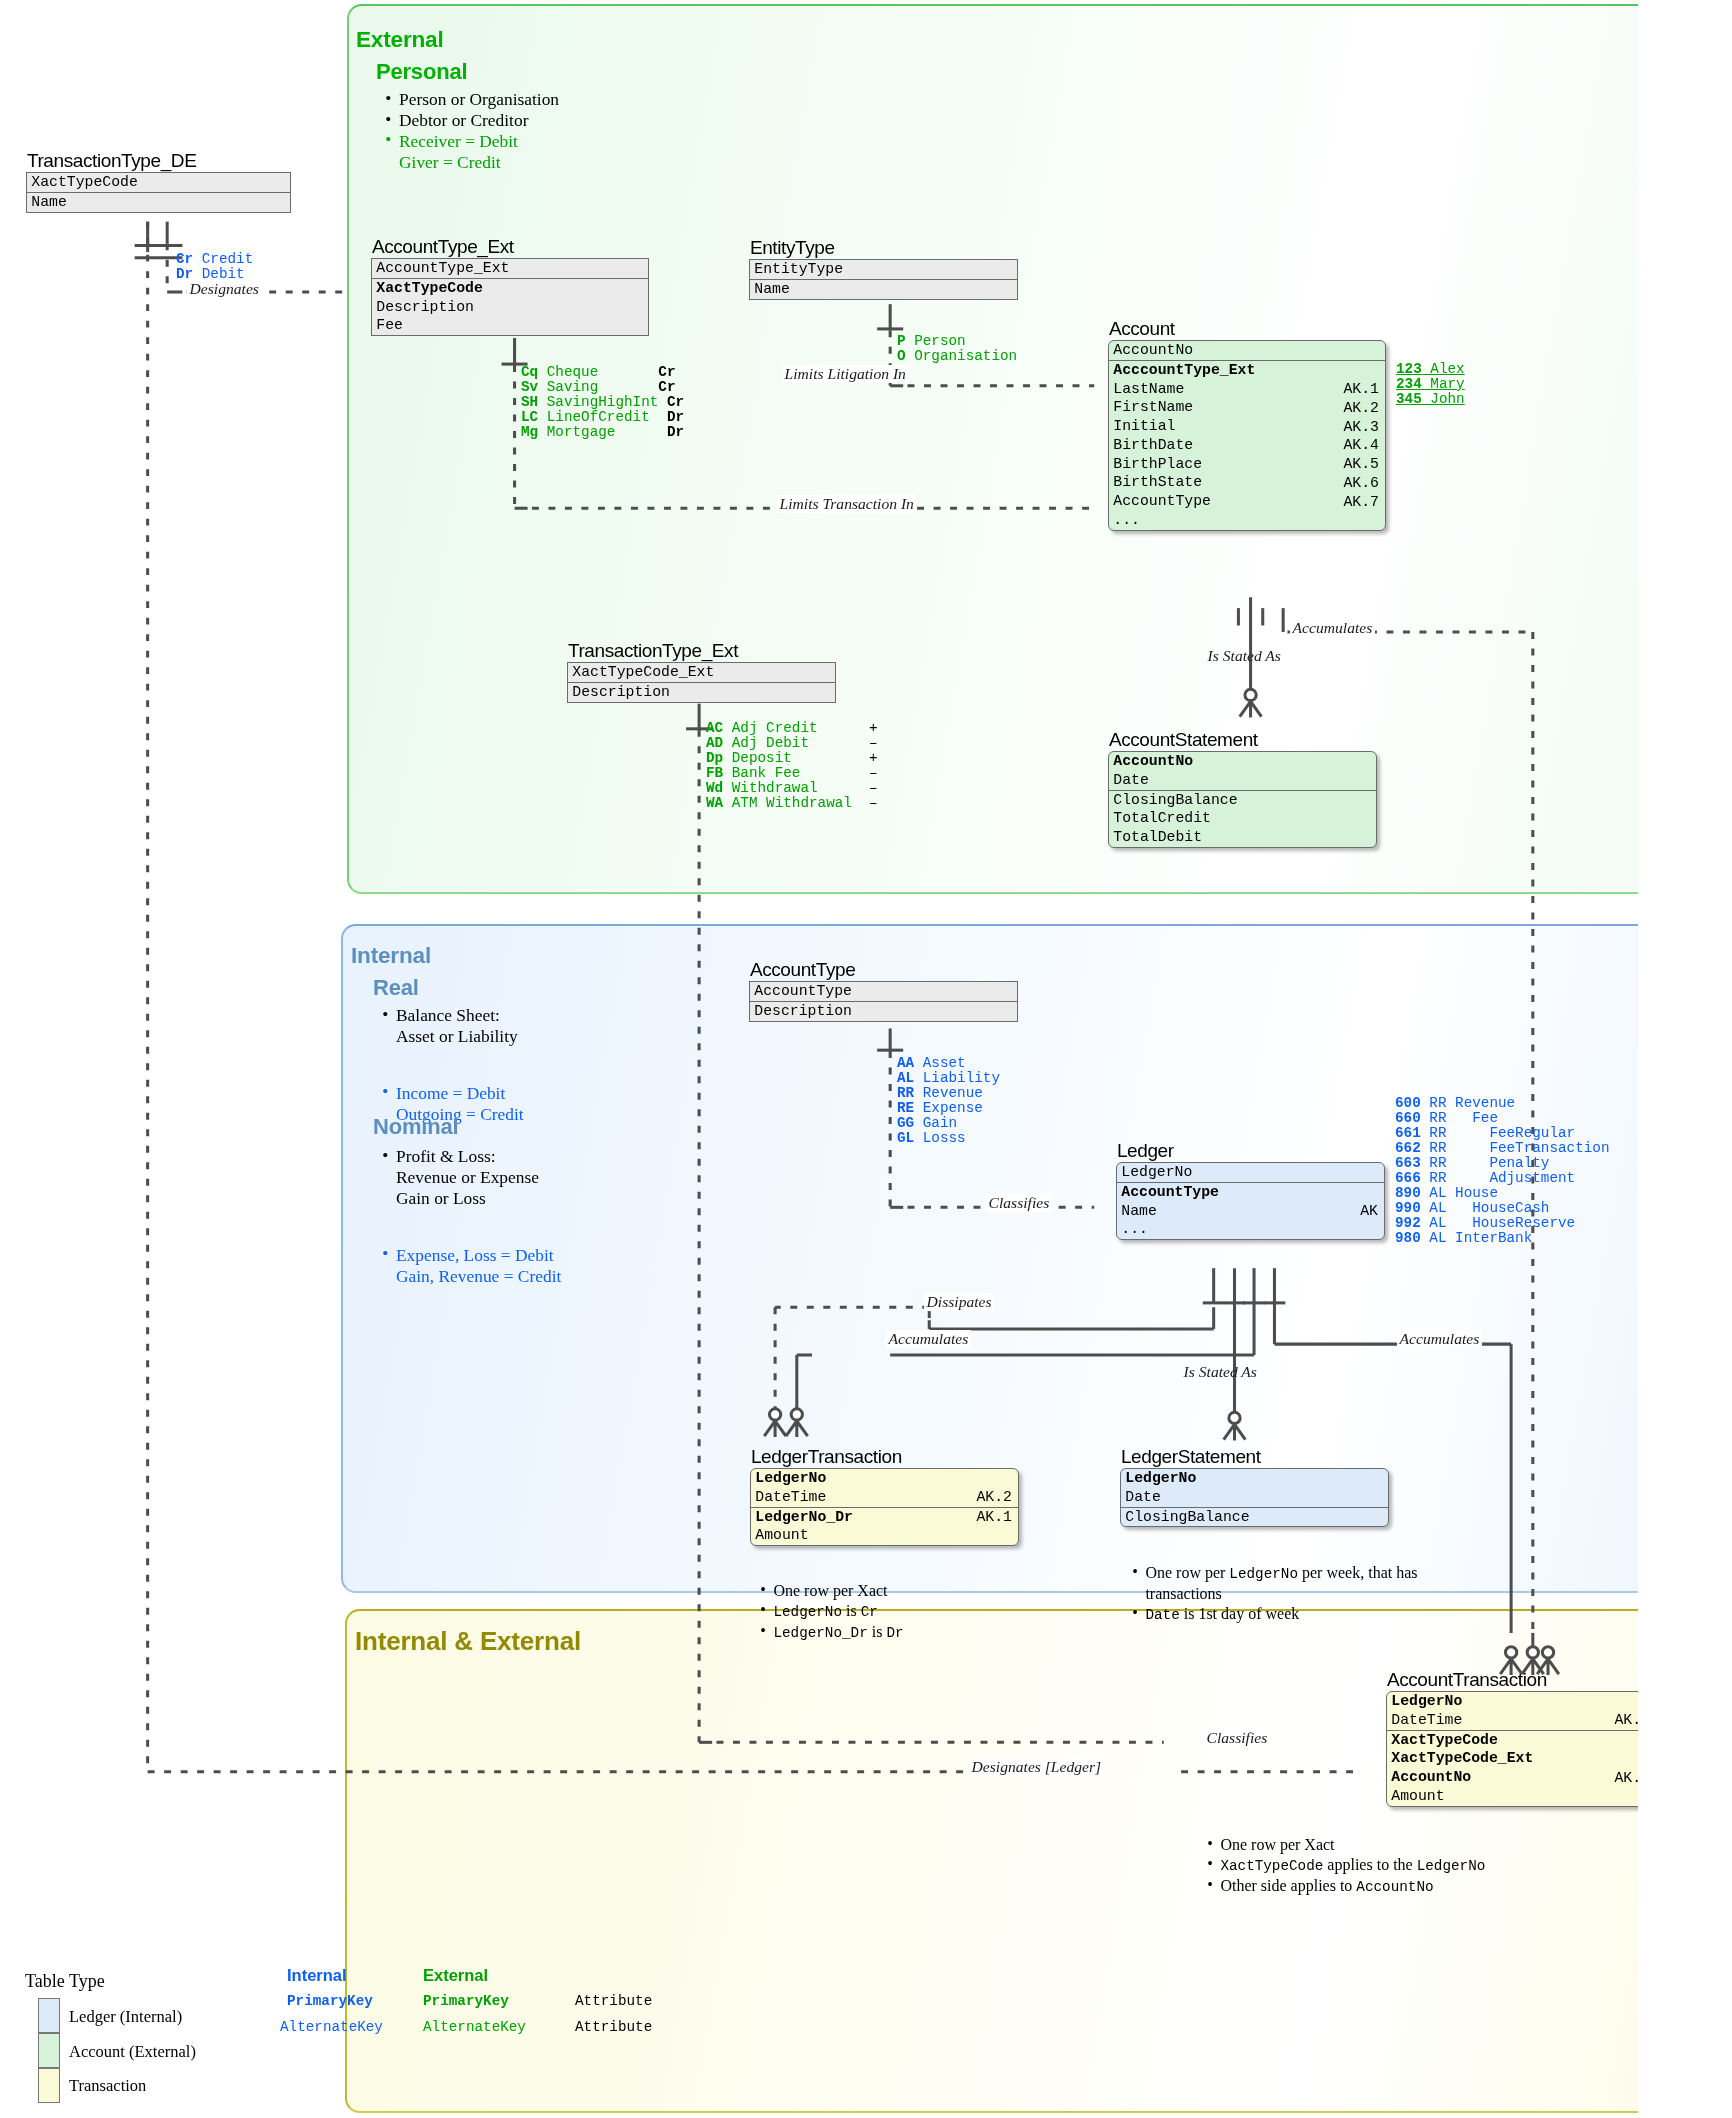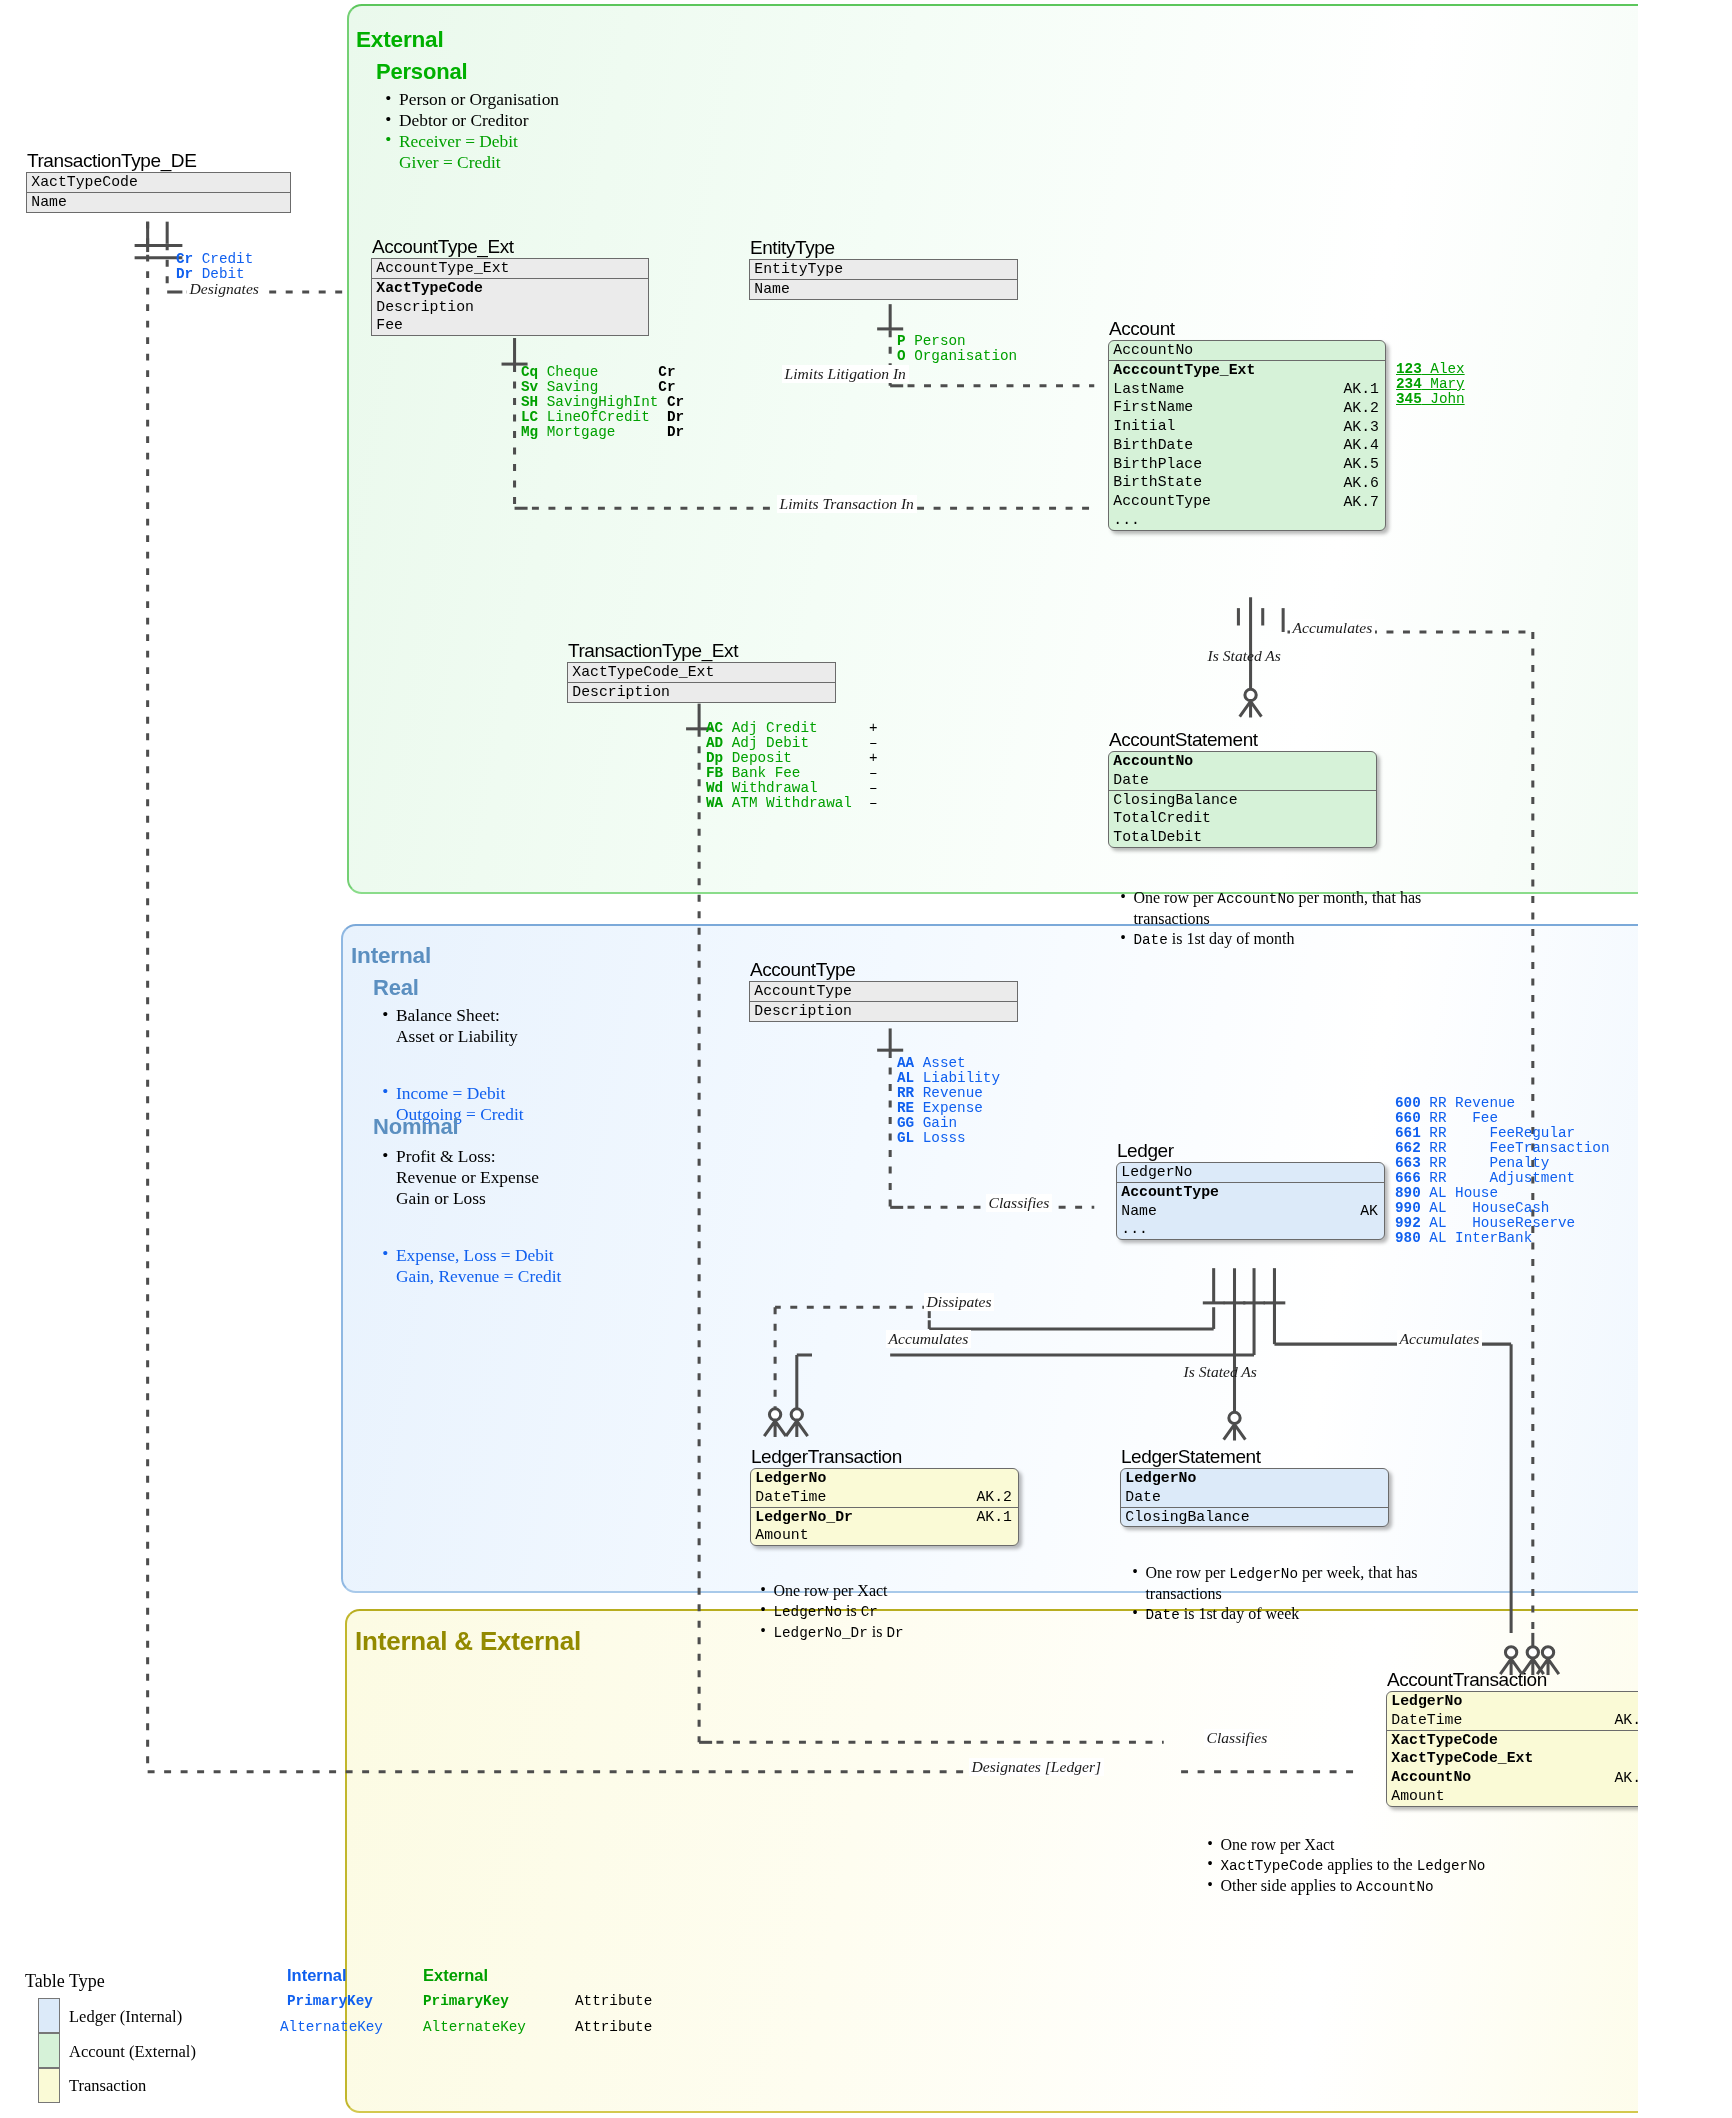--- a/index.html
+++ b/index.html
@@ -340,24 +340,20 @@
         <div class="row pk">AccountNo</div>
         <div class="row">Date</div>
       </div>
       <div>
         <div class="row">ClosingBalance</div>
         <div class="row">TotalCredit</div>
         <div class="row">TotalDebit</div>
       </div>
     </div>
   </div>
-  <div class="notes" style="left:1116px;top:888px;width:330px;">
-    <div class="li wrap">One row per <span class="mono">AccountNo</span> per month, that has transactions</div>
-    <div class="li"><span class="mono">Date</span> is 1st day of month</div>
-  </div>
 
   <div class="ent" style="left:749px;top:981px;width:269px;">
     <div class="ent-name">AccountType</div>
     <div class="box sq">
       <div class="pkgrp">
         <div class="row">AccountType</div>
       </div>
       <div>
         <div class="row">Description</div>
       </div>

